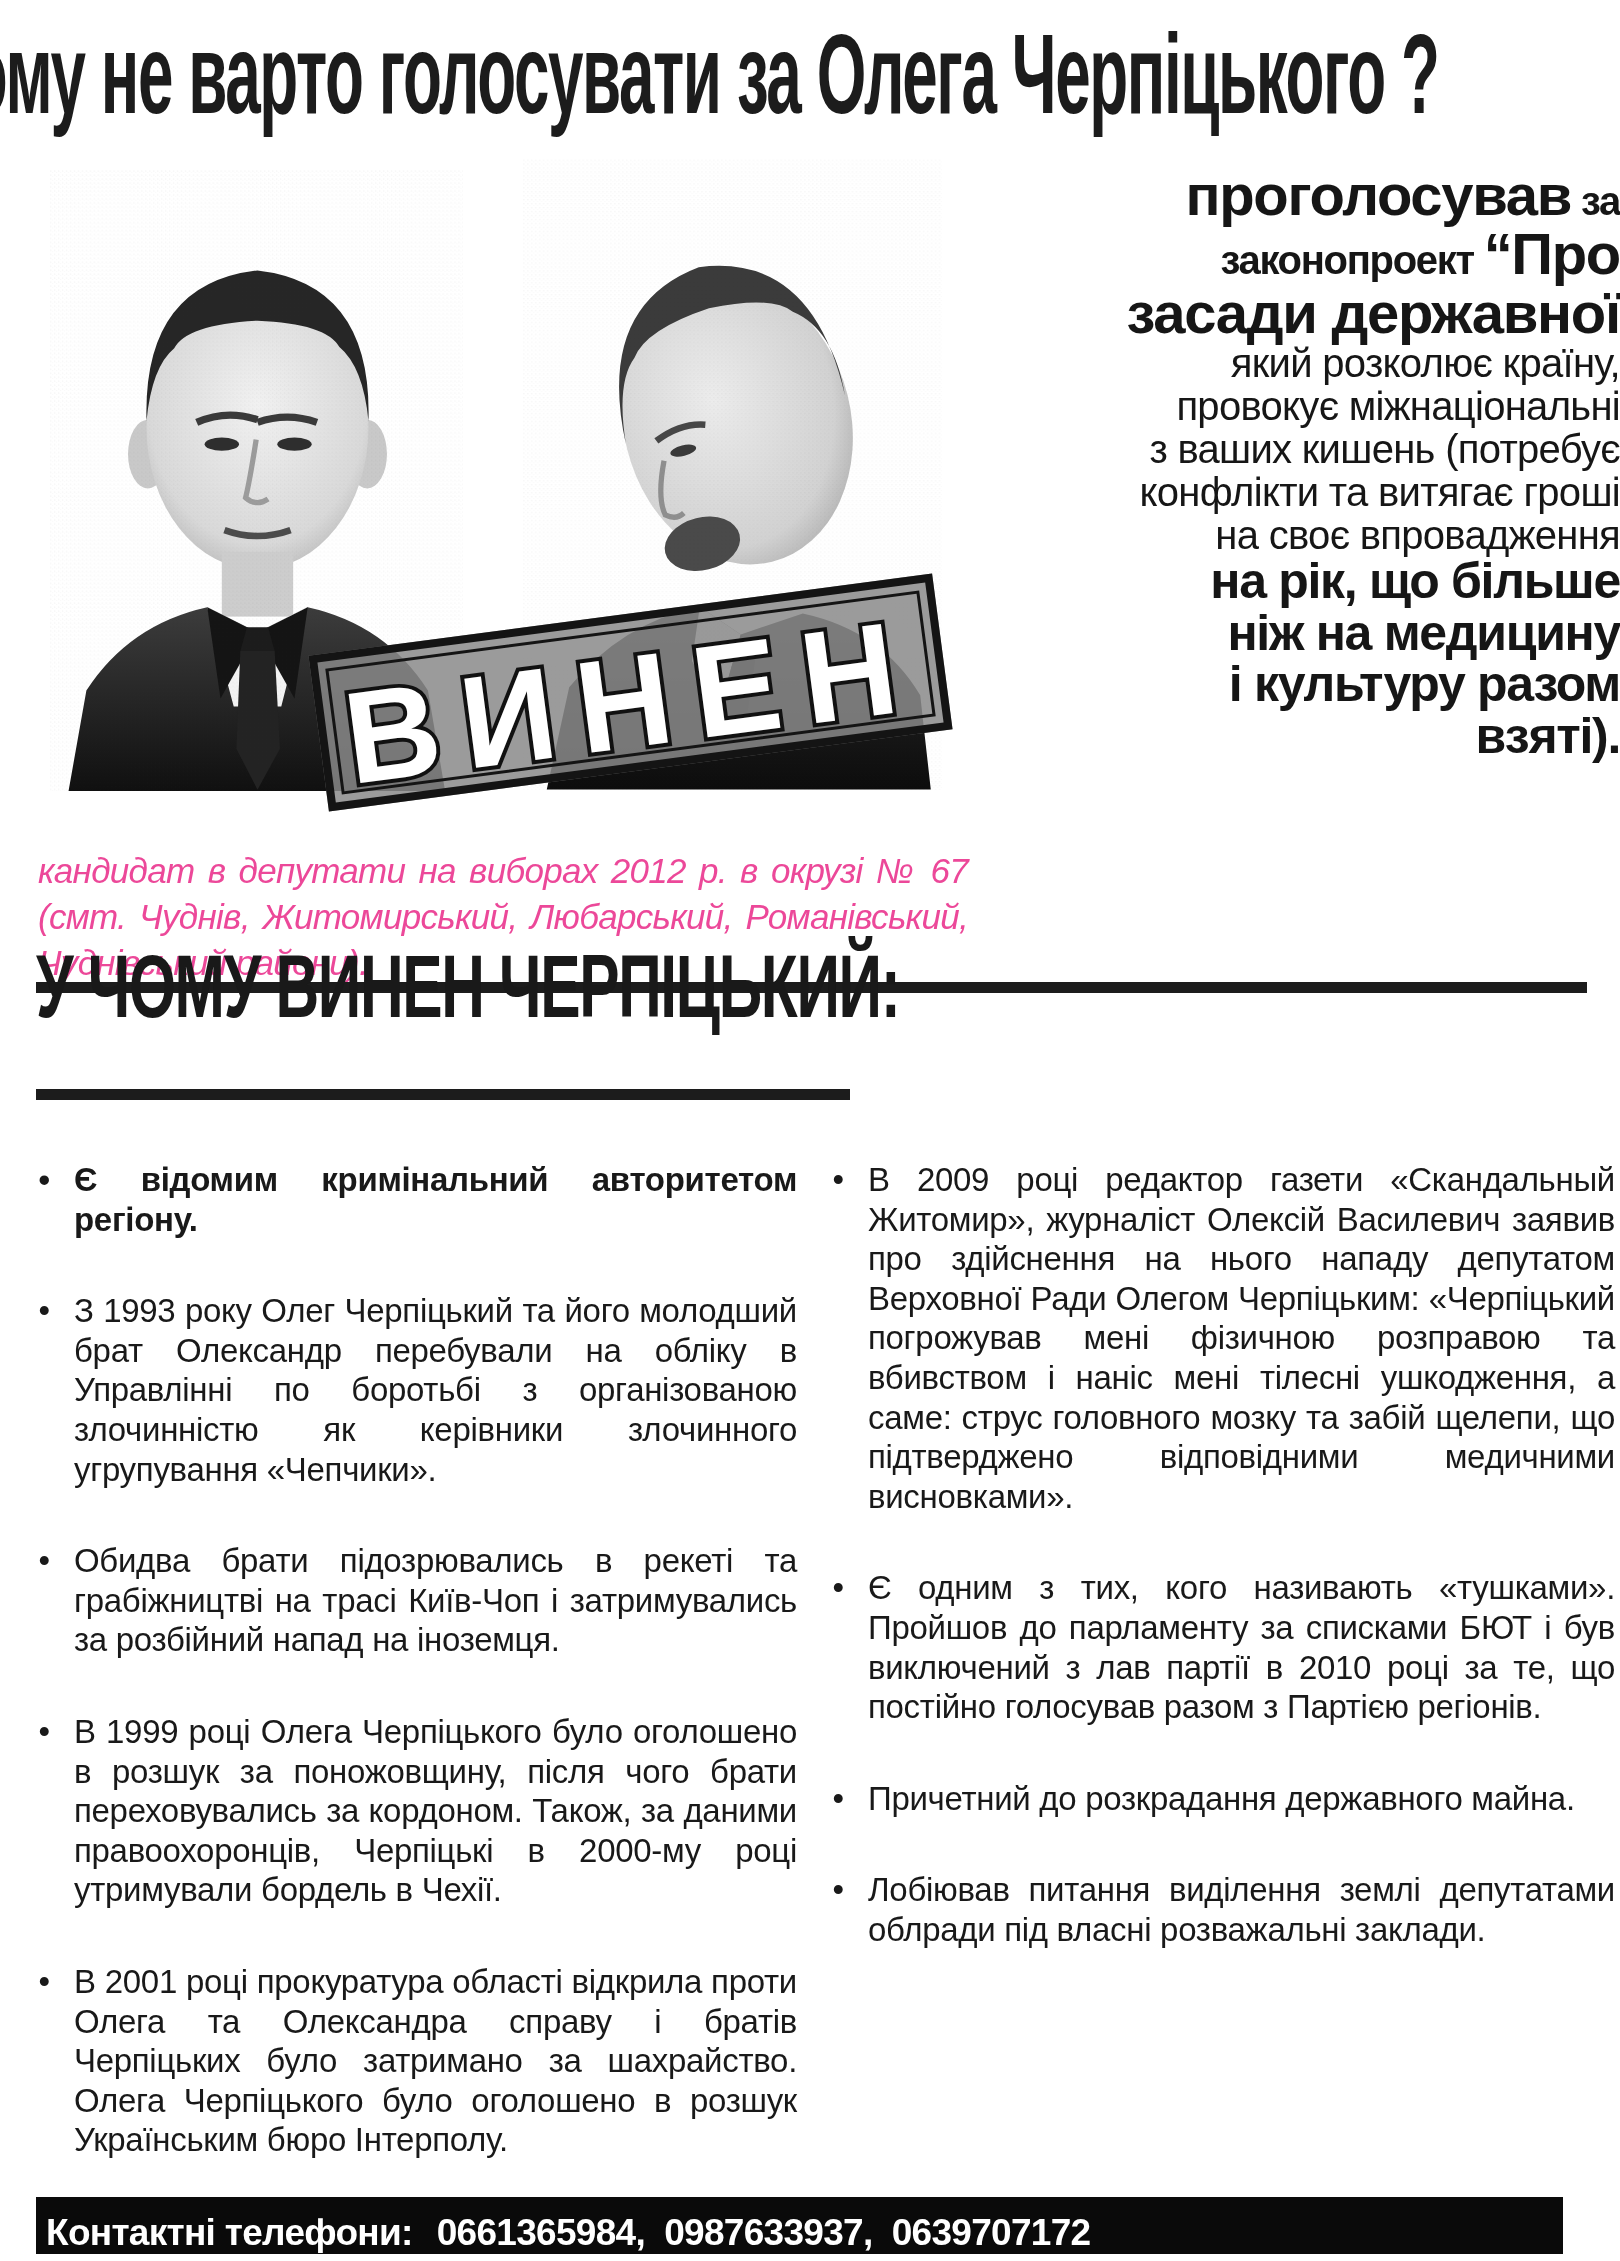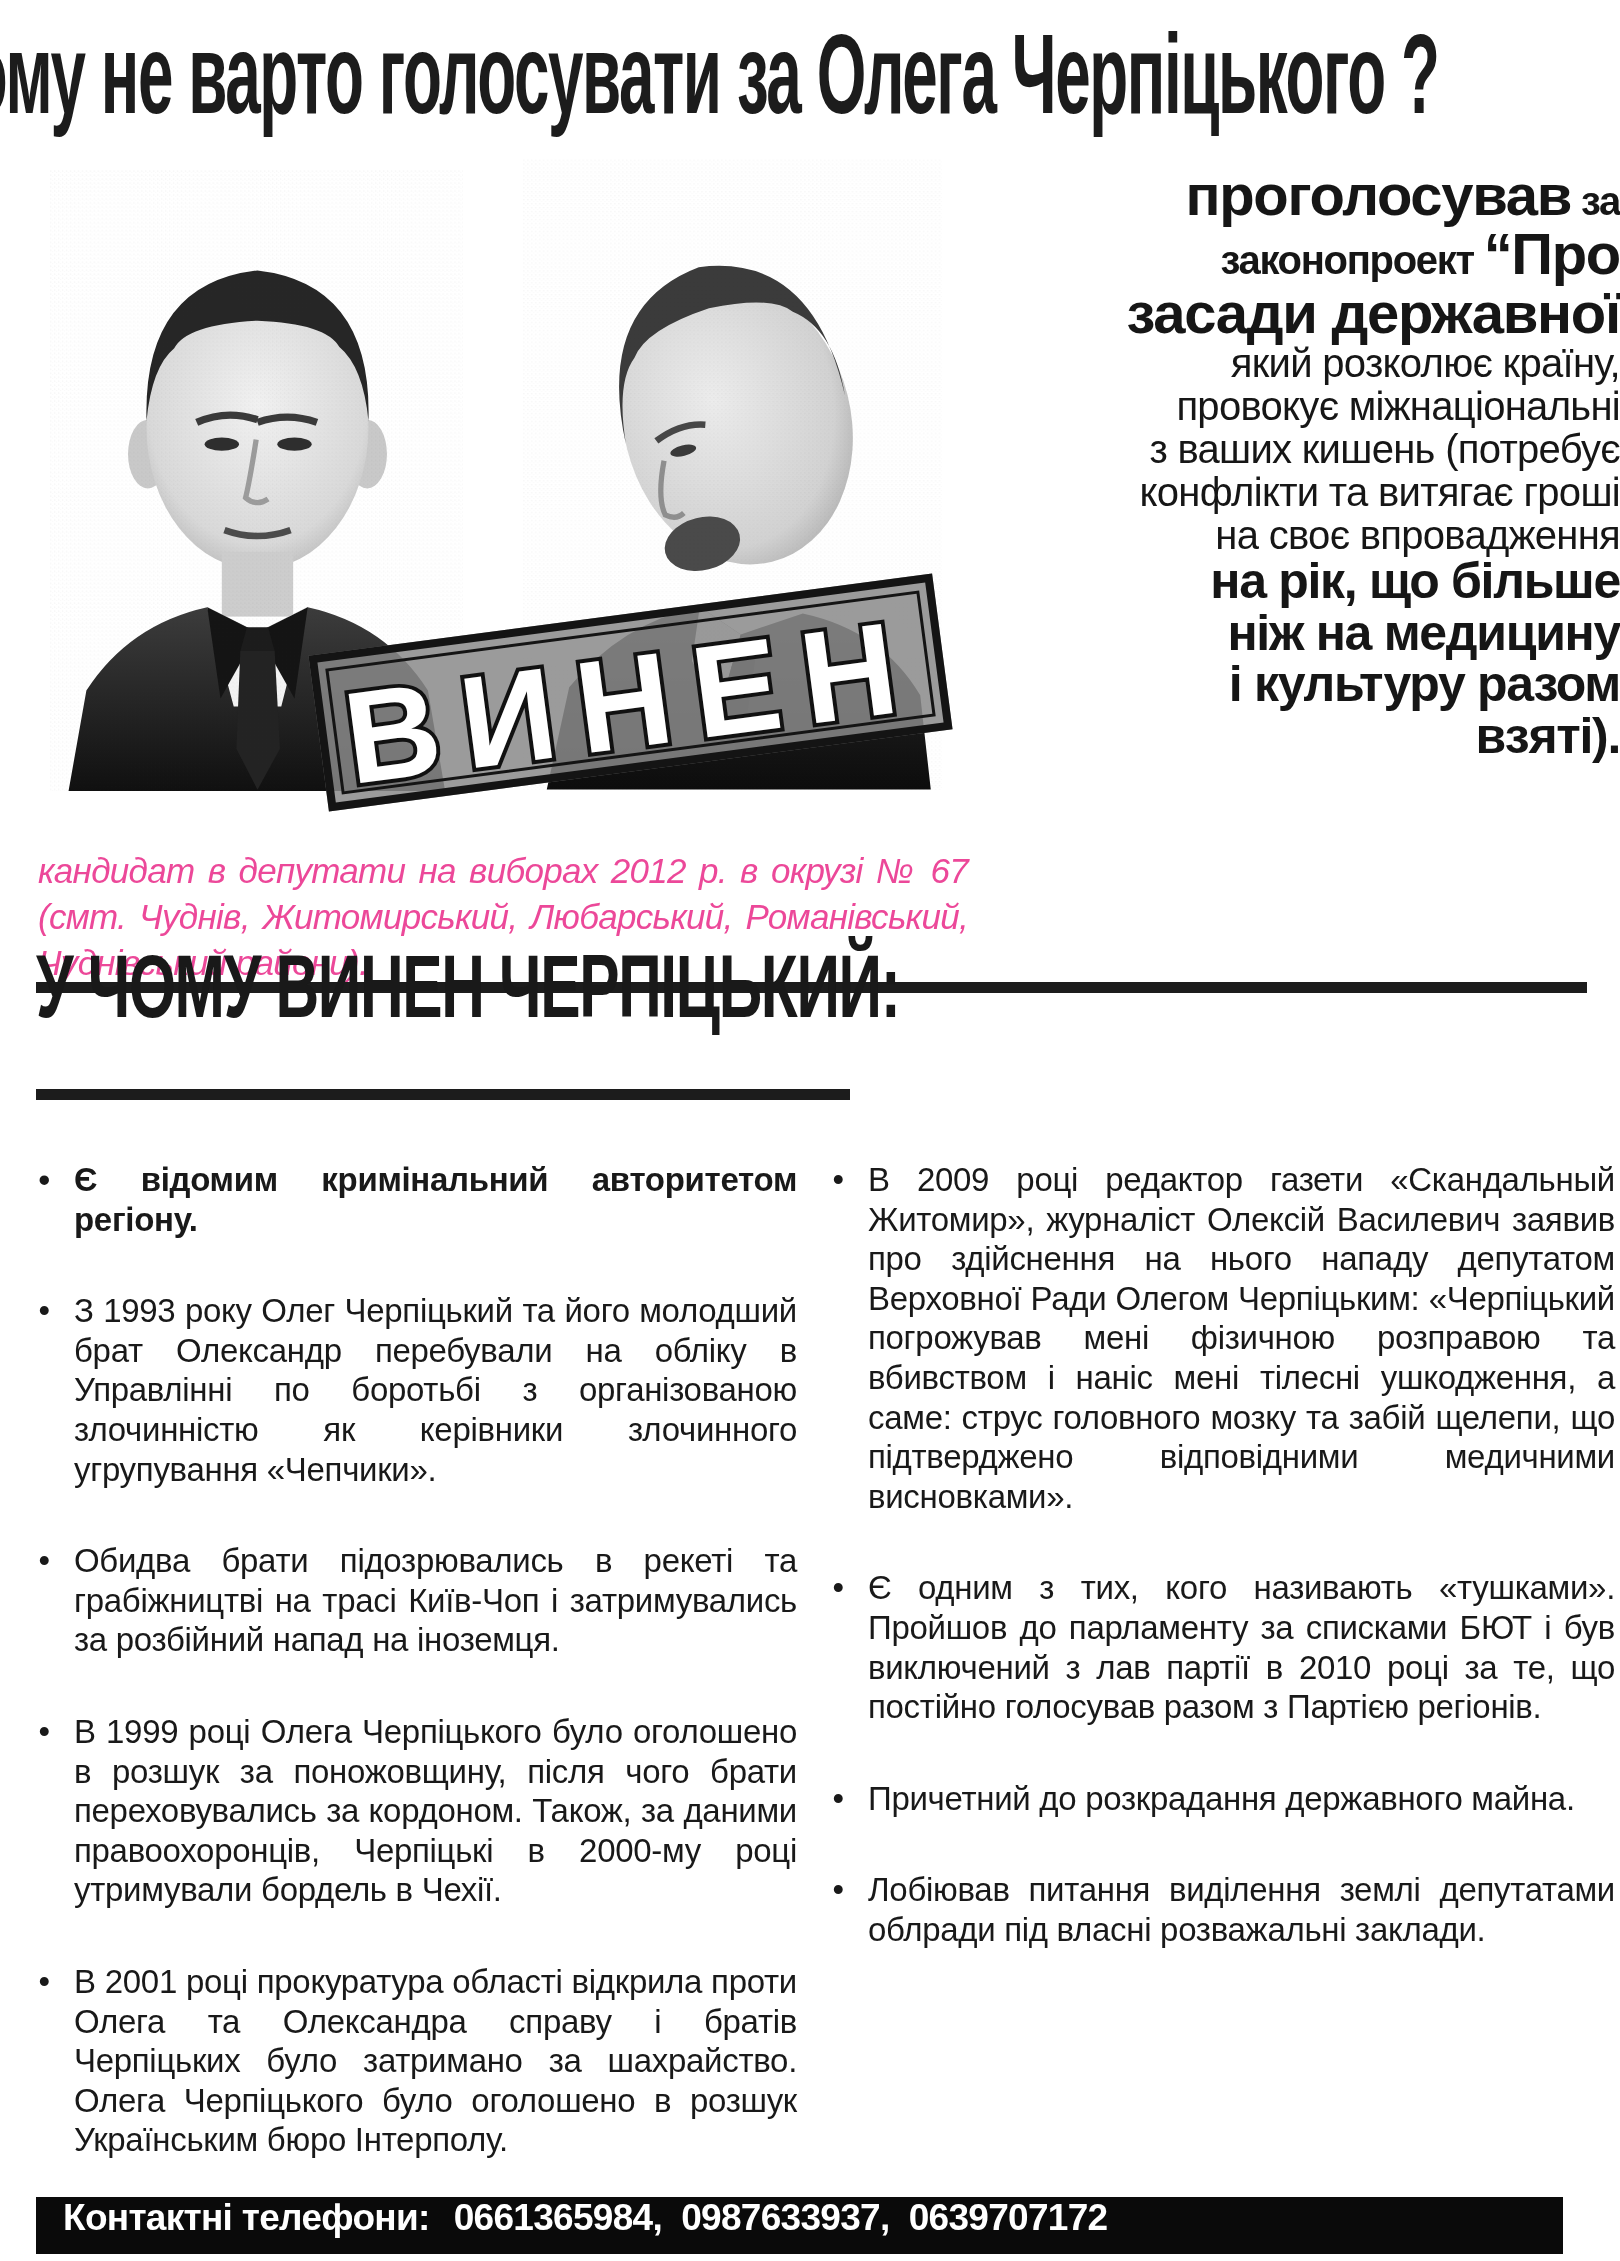--- a/index.html
+++ b/index.html
@@ -85,23 +85,23 @@
   }
   .col-left{left:36px;width:761px;}
   .col-right{left:830px;width:785px;}
   .bullet-item{position:relative;padding-left:38px;margin:0 0 52px 0;}
   .bullet-item.bold{font-weight:bold;}
   .marker{position:absolute;left:2.6px;top:0px;}
   
   .contact-bar{
     position:absolute;left:36px;top:2197px;width:1527px;height:57px;
     background:#0a0a0a;color:#ffffff;
-    display:flex;align-items:flex-start;
+    display:flex;align-items:flex-end;
     font-weight:bold;font-size:37px;letter-spacing:-0.7px;
-    padding-left:27px;box-sizing:border-box;
+    padding-left:10px;box-sizing:border-box;
   }
   .contact-phones{margin-left:24px;white-space:pre;}
 </style>
 </head>
 <body>
 
 <main>
 
   <header class="headline-wrap">
     <h1 class="headline">Чому не варто голосувати за Олега Черпіцького ?</h1>

